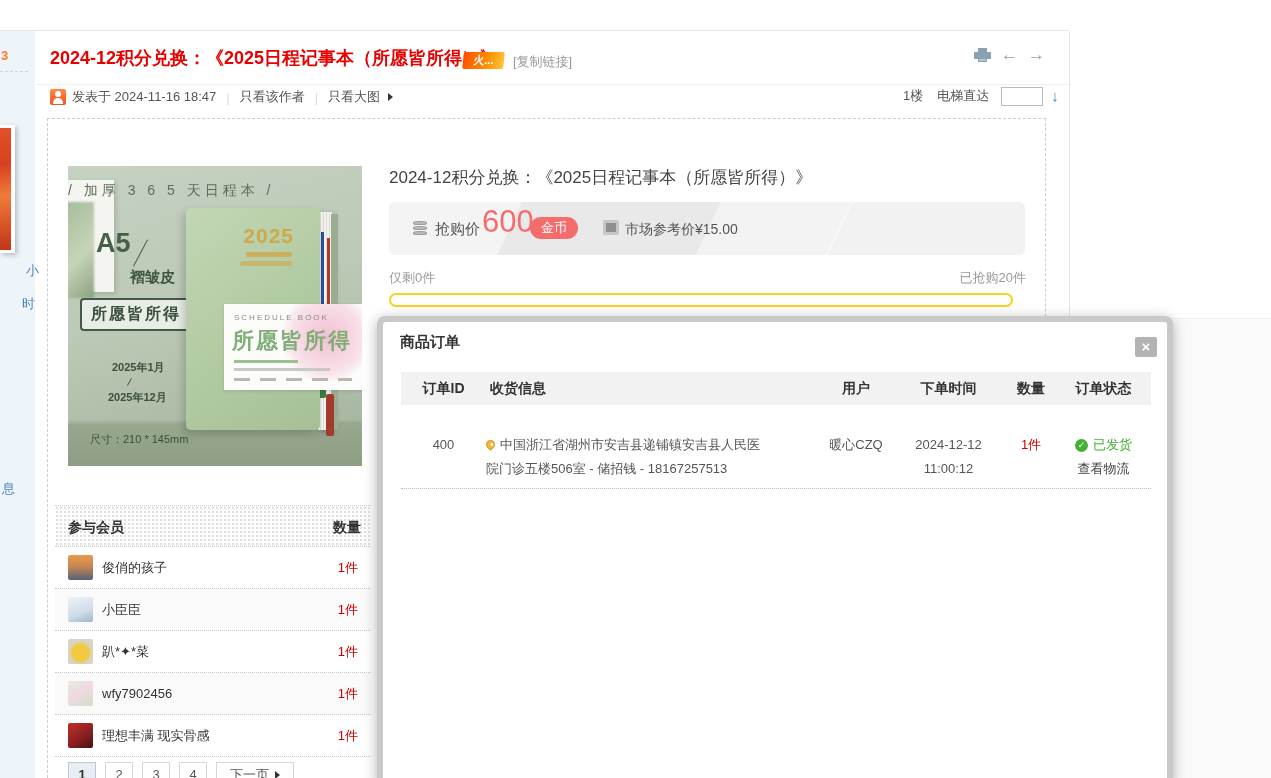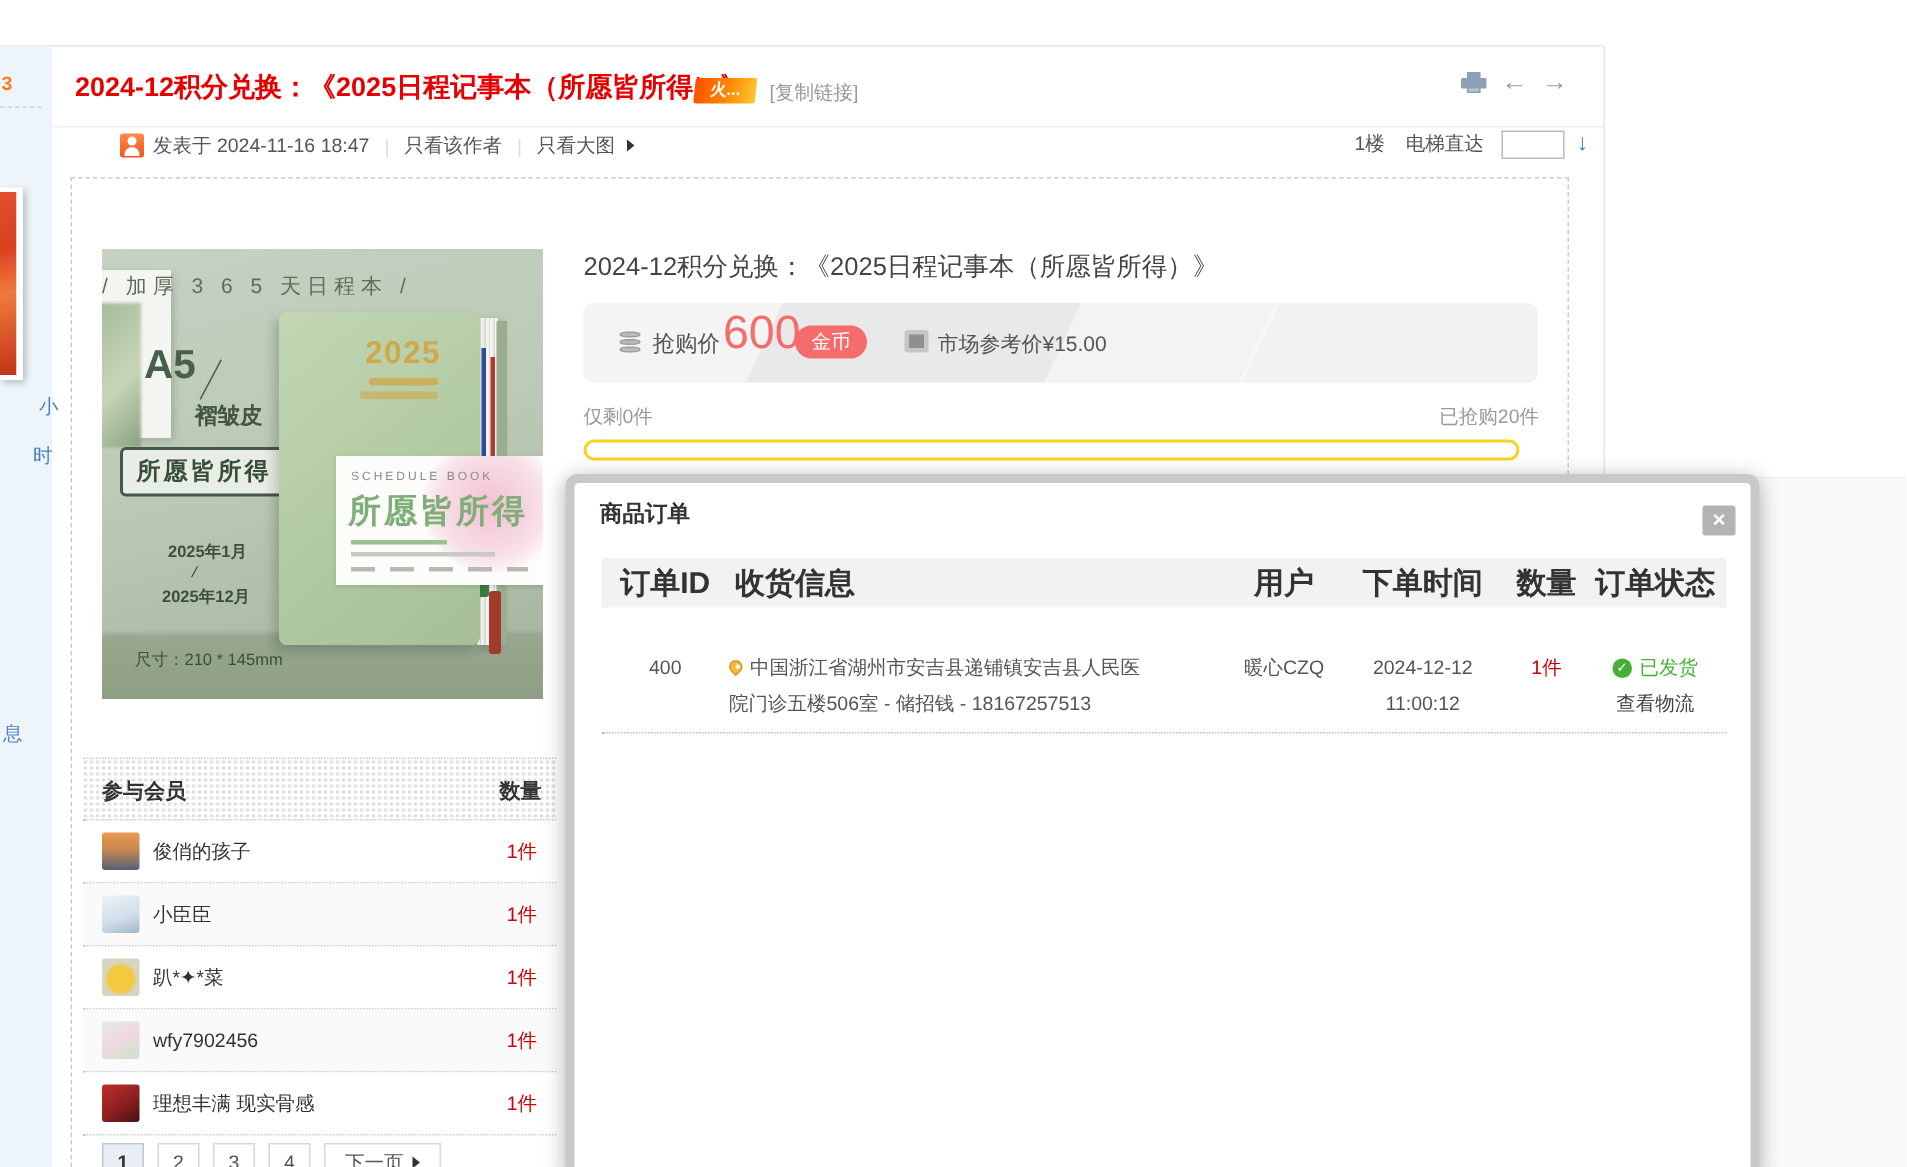--- a/index.html
+++ b/index.html
@@ -32,21 +32,21 @@
   .hd-icons { position:absolute; left:974px; top:48px; display:flex; align-items:center; gap:10px; }
   .printer { width:17px; height:14px; position:relative; }
   .printer .p-top { position:absolute; left:4px; top:0; width:9px; height:4px; background:#8ca0b3; }
   .printer .p-body { position:absolute; left:0; top:4px; width:17px; height:7px; background:#8ca0b3; border-radius:1px; }
   .printer .p-out { position:absolute; left:4px; top:10px; width:9px; height:4px; background:#b9c6d2; border:1px solid #8ca0b3; }
   .nav-arrow { color:#8ca0b3; font-size:17px; font-weight:bold; line-height:14px; }
 
   .title-sep { position:absolute; left:36px; top:84px; width:1033px; height:1px; background:#edf0f3; }
 
   
-  .meta-row { position:absolute; left:50px; top:88px; display:flex; align-items:center; font-size:13px; color:#555;margin-left:30px; }
+  .meta-row { position:absolute; left:50px; top:88px; display:flex; align-items:center; font-size:13px; color:#555; }
   .person-ic { width:16px; height:16px; background:linear-gradient(180deg,#ff8a47,#f0551e); border-radius:2px; position:relative; margin-right:6px; }
   .person-ic::before { content:""; position:absolute; left:5px; top:2px; width:6px; height:6px; background:#fff; border-radius:50%; }
   .person-ic::after { content:""; position:absolute; left:3px; top:9px; width:10px; height:6px; background:#fff; border-radius:5px 5px 0 0; }
   .meta-row .sep { color:#ddd; margin:0 10px; }
   .meta-link { color:#555; cursor:pointer; }
   .tri-right { width:0; height:0; border-left:5px solid #333; border-top:4px solid transparent; border-bottom:4px solid transparent; margin-left:8px; }
 
   .floor-row { position:absolute; left:903px; top:87px; display:flex; align-items:flex-start; font-size:13px; color:#555; }
   .floor-row .lab { margin-right:12px; }
   .ele-input { width:42px; height:19px; border:1px solid #b6bcc2; background:#fff; margin-right:8px; }
@@ -144,21 +144,21 @@
   
   .modal { position:absolute; left:377px; top:316px; width:796px; height:470px;
     background:#c9c9c9; border-radius:8px; padding:6px; box-shadow:0 3px 14px rgba(0,0,0,.3); }
   .modal-inner { position:relative; width:100%; height:100%; background:#fff; border-radius:3px; }
   .modal-title { position:absolute; left:17px; top:11px; font-size:15px; font-weight:bold; color:#333; }
   .modal-close { position:absolute; right:10px; top:15px; width:22px; height:20px; background:#b3b3b3; border-radius:2px;
     color:#fff; font-size:15px; font-weight:bold; text-align:center; line-height:19px; cursor:pointer; }
   .o-head { position:absolute; left:18px; top:50px; width:750px; height:33px; background:#f2f2f2; display:flex; align-items:center; }
   .o-row { position:absolute; left:18px; top:95px; width:750px; display:flex; }
   .c1 { width:85px; } .c2 { width:335px; } .c3 { width:70px; } .c4 { width:115px; } .c5 { width:50px; } .c6 { width:95px; }
-  .o-head > div { font-size:20px; font-weight:bold; color:#333; text-align:center; }
+  .o-head > div { font-size:14px; font-weight:bold; color:#333; text-align:center; }
   .o-head .c2 { text-align:left; padding-left:4px; }
   .o-row > div { font-size:13px; color:#555; text-align:center; padding-top:16px; line-height:24px; }
   .o-row .c2 { text-align:left; }
   .pin { display:inline-block; width:9px; height:9px; background:#f5b73c; border:1px solid #d89a1e;
     border-radius:50% 50% 50% 0; transform:rotate(-45deg); margin-right:5px; position:relative; top:0; }
   .pin::after { content:""; position:absolute; left:2.5px; top:2.5px; width:3px; height:3px; background:#fff; border-radius:50%; }
   .qty-red { color:#cc0000 !important; }
   .st-line { display:flex; align-items:center; justify-content:center; gap:5px; color:#45b035; }
   .chk { width:13px; height:13px; border-radius:50%; background:#45b035; color:#fff; font-size:9px; line-height:13px; text-align:center; flex:0 0 auto; }
   .track { color:#444; cursor:pointer; }

